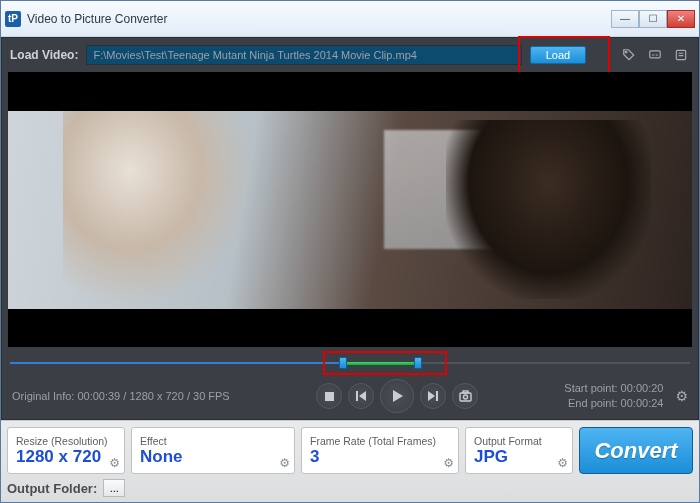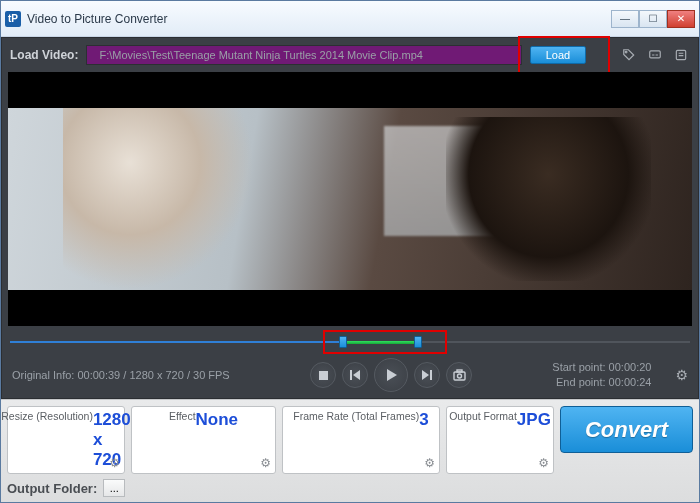--- a/index.html
+++ b/index.html
@@ -13,21 +13,21 @@
   .winbtns { display: flex; gap: 0; }
   .winbtn { width: 28px; height: 18px; border: 1px solid #9db4cc; background: linear-gradient(#f4f8fc,#d9e5f1); display:flex; align-items:center; justify-content:center; font-size:10px; color:#3a4a5a; }
   .winbtn.close { background: linear-gradient(#f08080,#d04030); color:#fff; border-color:#a03020; }
 
   
   .main { flex:1; background: #3b3f45; display:flex; flex-direction:column; border: 1px solid #2b2e32; }
 
   
   .loadbar { height: 34px; display:flex; align-items:center; padding: 0 8px; gap: 8px; }
   .loadbar .lbl { color:#cfd3d8; font-size:12px; font-weight:bold; }
-  .pathbox { flex:1; height:20px; background:#701a75; border:1px solid #2c2f33; color:#9aa0a7; font-size:11px; padding:0 12px; display:flex; align-items:center; overflow:hidden; white-space:nowrap; }
+  .pathbox { flex:1; height:20px; background:#0c4a6e; border:1px solid #2c2f33; color:#9aa0a7; font-size:11px; padding:0 6px; display:flex; align-items:center; overflow:hidden; white-space:nowrap; }
   .loadbtn-wrap { position: relative; }
   .loadbtn { width: 56px; height: 18px; background: linear-gradient(#4fb4f2,#1a8ed8); border:1px solid #0f6aa8; color:#fff; font-size:11px; display:flex; align-items:center; justify-content:center; cursor:pointer; border-radius:2px; }
   .hl-red1 { position:absolute; border:2px solid #e00000; left:-12px; top:-10px; width:92px; height:40px; pointer-events:none; }
   .rightico { width:18px; height:18px; display:flex; align-items:center; justify-content:center; color:#a8adb3; font-size:13px; cursor:pointer; }
 
   
   .video-wrap { flex:1; background:#000; margin: 0 6px; position:relative; display:flex; align-items:center; justify-content:center; }
   .video-frame { position:relative; width: 100%; height: 100%; overflow:hidden; }
   .frame-fill { position:absolute; inset:0; }
   .lb-top,.lb-bot { position:absolute; left:0; right:0; height:14%; background:#000; }
@@ -45,31 +45,31 @@
   .range-handle { position:absolute; top:4px; width:8px; height:12px; background: linear-gradient(#4fb4f2,#1a8ed8); border:1px solid #0f5f97; border-radius:1px; }
   .range-link { position:absolute; top:9px; height:3px; background: linear-gradient(#2fe060,#18a838); }
 
   
   .ctrls { height: 46px; display:flex; align-items:center; padding: 0 10px; color:#9aa0a7; font-size:11px; }
   .info-left { flex: 0 0 auto; }
   .playbtns { flex:1; display:flex; align-items:center; justify-content:center; gap:6px; }
   .rbtn { width:26px; height:26px; border-radius:50%; border:1px solid #555a61; background:radial-gradient(#4a4f56,#3b3f45); display:flex; align-items:center; justify-content:center; color:#c9ced4; cursor:pointer; }
   .rbtn.play { width:34px; height:34px; }
   .rbtn svg { display:block; }
-  .info-right { flex:0 0 auto; text-align:right; line-height:15px; display:flex; align-items:center; gap:24px;}
+  .info-right { flex:0 0 auto; text-align:right; line-height:15px; display:flex; align-items:center; gap:12px;}
   .gear-sm { color:#a8adb3; font-size:14px; cursor:pointer;}
 
   
   .bottom { background: linear-gradient(#e9eaeb,#dcddde); padding: 6px 6px 4px 6px; display:flex; flex-direction:column; gap:4px; border-top:1px solid #c6c8ca; }
   .cards { display:flex; gap:6px; align-items:stretch; }
-  .card { background:#fff; border:1px solid #bfc2c5; border-radius:3px; padding:3px 8px 3px 8px; position:relative; display:flex; flex-direction:row; justify-content:center; min-height:43px; }
+  .card { background:#fff; border:1px solid #bfc2c5; border-radius:3px; padding:3px 8px 3px 8px; position:relative; display:flex; flex-direction:column; justify-content:center; min-height:43px; }
   .card .ct { font-size:10.5px; color:#5a5e63; white-space:nowrap; }
   .card .cv { font-size:17px; color:#1d4ed8; font-weight:600; line-height:20px; }
   .card .gear { position:absolute; right:4px; bottom:3px; color:#8a8e93; font-size:12px; cursor:pointer;}
-  .card.resize{width:118px}.card.effect{width:145px}.card.rate{width:158px}.card.format{width:108px}
+  .card.resize{width:118px}.card.effect{width:164px}.card.rate{width:158px}.card.format{width:108px}
   .convert { flex:1; height:47px; border-radius:4px; border:1px solid #0f5f97; background:linear-gradient(#4fb4f2,#1a8ed8); color:#fff; font-size:22px; font-style:italic; font-weight:600; display:flex; align-items:center; justify-content:center; cursor:pointer; text-shadow:0 1px 1px rgba(0,0,0,.3); }
 
   .outrow { display:flex; align-items:center; gap:6px; height:20px; }
   .outrow .olbl { font-size:13px; color:#4a4e53; font-weight:bold;}
   .outpath { flex:1; height:18px; border:1px solid #b8bbbe; background:#f3f4f5; color:#7a7e83; font-size:10.5px; padding:0 6px; display:flex; align-items:center; overflow:hidden; white-space:nowrap;}
   .dots { width:22px; height:18px; border:1px solid #b8bbbe; background:linear-gradient(#fafbfb,#e6e7e8); font-size:11px; display:flex; align-items:center; justify-content:center; cursor:pointer;}
 </style>
 </head>
 <body>
 

